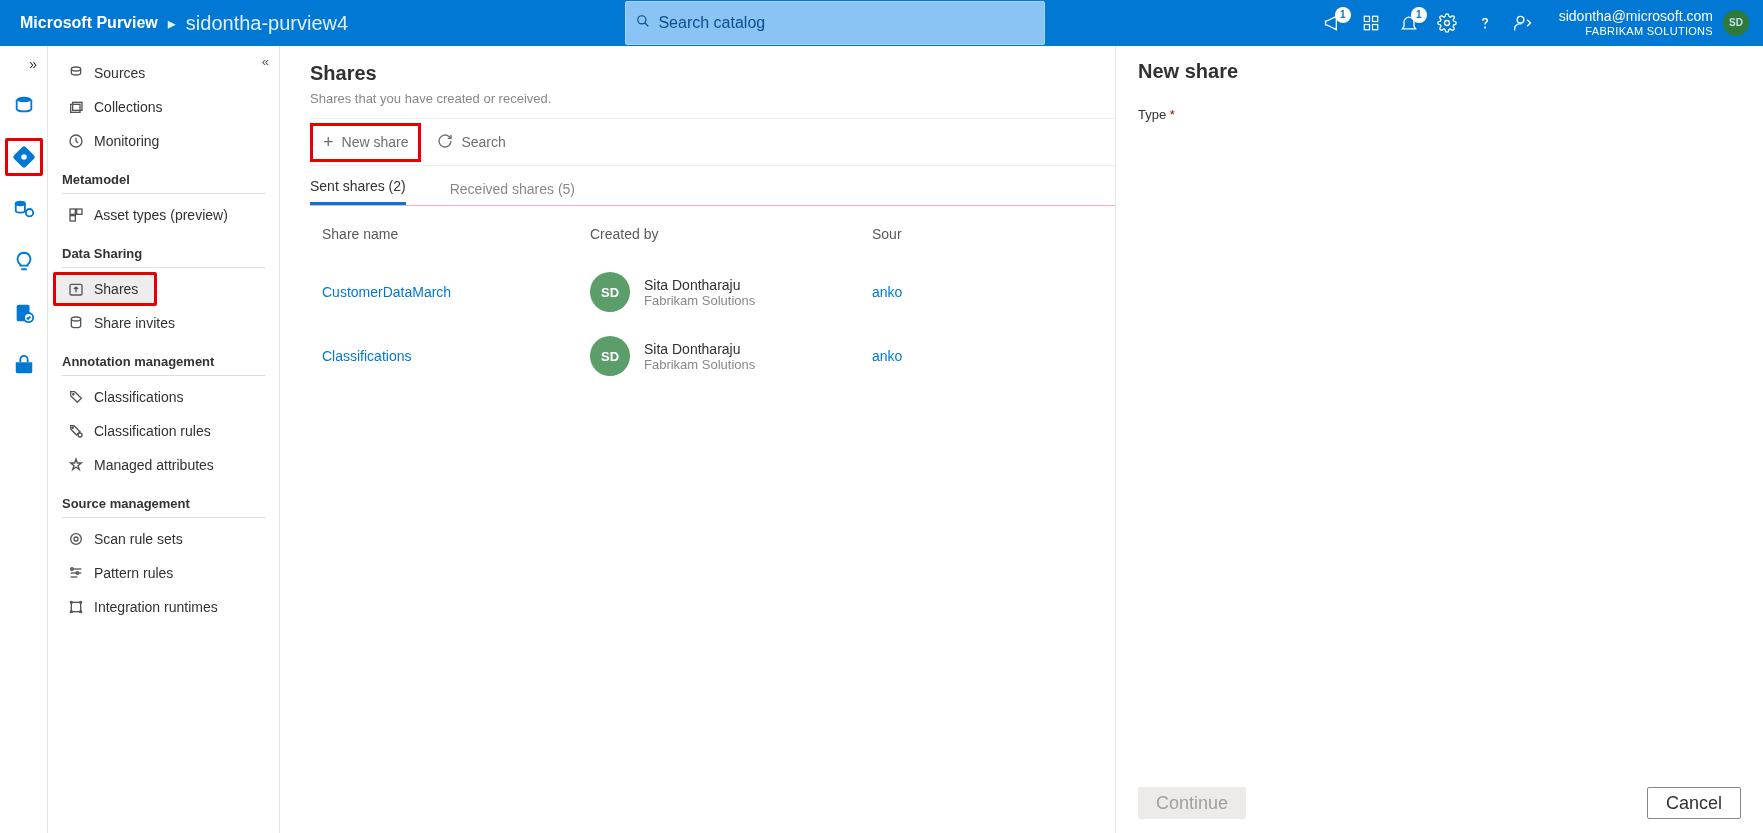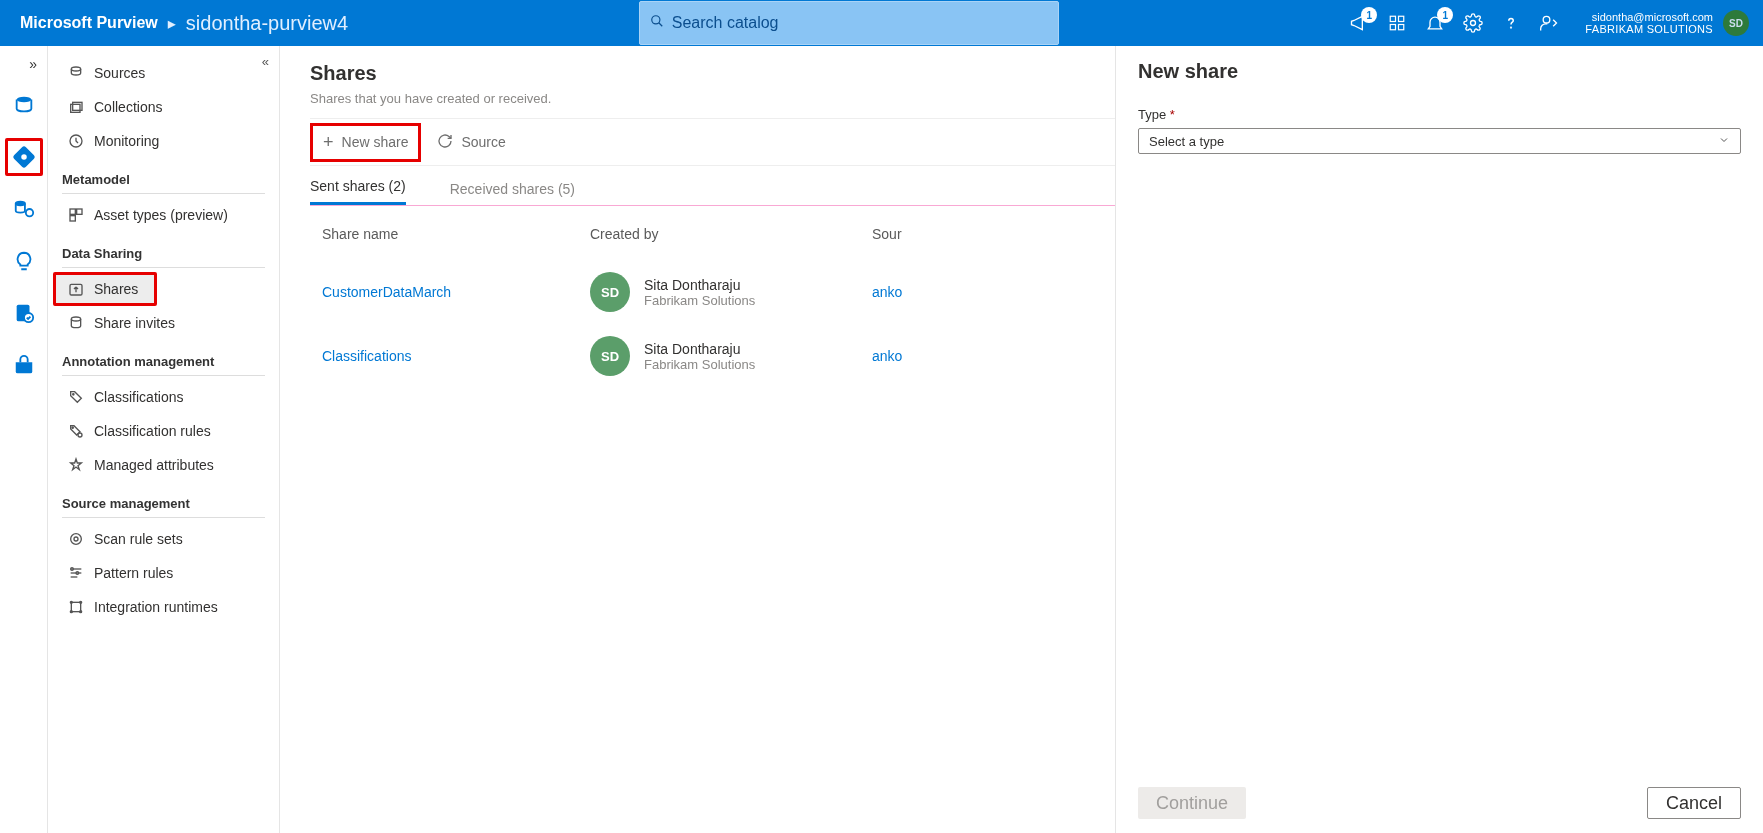--- a/index.html
+++ b/index.html
@@ -85,21 +85,21 @@
     .header-user {
       display: flex;
       align-items: center;
       gap: 10px;
       margin-left: 8px;
     }
     .header-user-text {
       text-align: right;
       line-height: 1.1;
     }
-    .header-user-text .email { font-size: 11px; }
+    .header-user-text .email { font-size: 14px; }
     .header-user-text .org { font-size: 11px; letter-spacing: .3px; }
     .avatar {
       width: 26px;
       height: 26px;
       background: #2d7a3b;
       border-radius: 50%;
       display: flex;
       align-items: center;
       justify-content: center;
       font-size: 10px;
@@ -601,21 +601,21 @@
     <div class="toolbar">
       <div class="tb-btn highlighted">
         <span class="plus">+</span>
         <span>New share</span>
       </div>
       <div class="tb-btn">
         <span><svg width="16" height="16" viewBox="0 0 24 24" fill="none" stroke="#6e6e6e" stroke-width="2">
               <path d="M21 12a9 9 0 11-3-6.7L21 8"></path>
               <path d="M21 3v5h-5"></path>
             </svg></span>
-        <span>Source</span>
+        <span>Search</span>
       </div>
     </div>
 
     <div class="tabs">
       <div class="tab active"><span>Sent shares (2)</span></div>
       <div class="tab"><span>Received shares (5)</span></div>
     </div>
 
     <div class="table">
       <div class="thead">
@@ -648,26 +648,20 @@
         <div class="col-source link">anko</div>
       </div>
     </div>
 
     <div class="panel">
       <div class="panel-title">New share</div>
       <div class="panel-label">
         <span>Type</span>
         <span class="req">*</span>
       </div>
-      <div class="panel-select">
-        <span>Select a type</span>
-        <span><svg width="12" height="12" viewBox="0 0 24 24" fill="none" stroke="#555" stroke-width="2">
-              <polyline points="6 9 12 15 18 9"></polyline>
-            </svg></span>
-      </div>
       <div class="panel-footer">
         <div class="btn btn-primary-disabled">
             <span>Continue</span>
           </div>
         <div class="btn btn-default">
             <span>Cancel</span>
           </div>
       </div>
     </div>
   </div>

